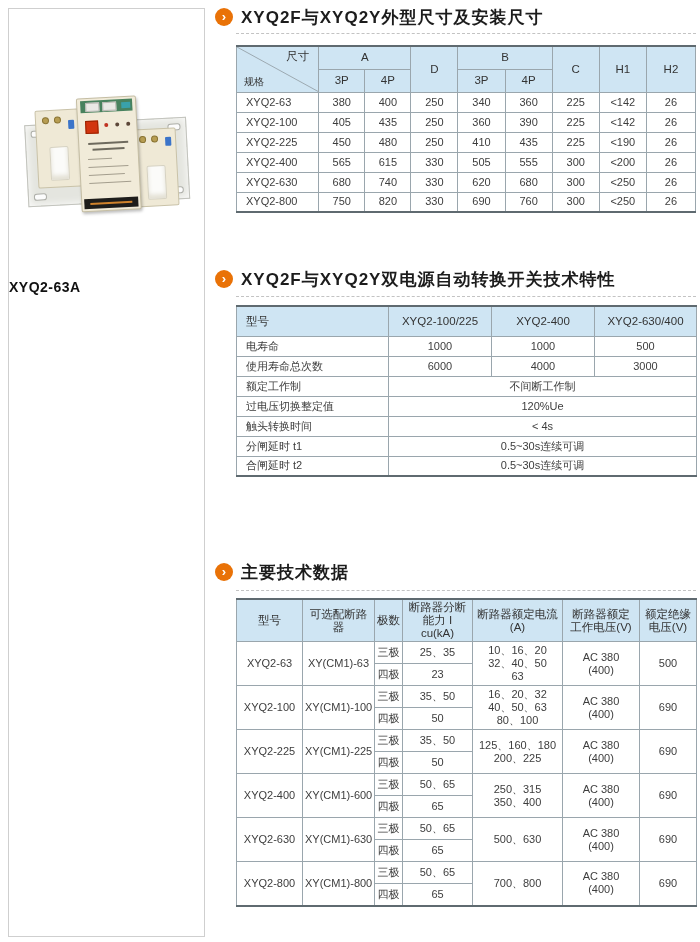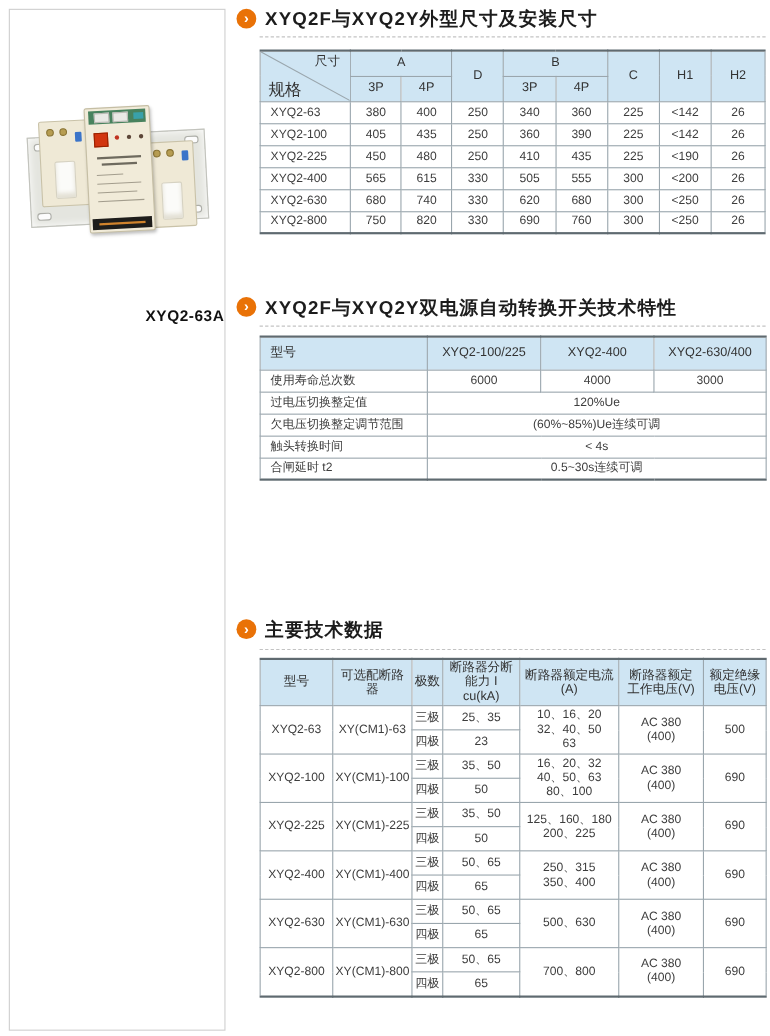--- a/index.html
+++ b/index.html
@@ -18,21 +18,21 @@
   .pcb{position:absolute;left:3px;top:2px;right:3px;height:12px;background:#48825e;}
   .conn{position:absolute;top:2px;width:12px;height:7px;background:#e9e9e5;border:1px solid #b9b9b3;}
   .chip{position:absolute;top:3px;right:2px;width:9px;height:6px;background:#39a1aa;}
   .red-btn{position:absolute;left:7px;top:22px;width:11px;height:11px;background:#d23510;border:1px solid #992200;}
   .led{position:absolute;top:25px;width:4px;height:4px;border-radius:50%;background:#5c4638;}
   .led.lit{background:#c03322;}
   .tline{position:absolute;background:#6e6a5e;height:2px;}
   .sline{position:absolute;background:#a39d8d;height:1px;}
   .bstrip{position:absolute;left:2px;right:2px;bottom:2px;height:10px;background:#1e1d1b;}
   .bstrip i{position:absolute;left:6px;right:6px;top:4px;height:2px;background:#d0832c;display:block;}
-  .caption{position:absolute;top:270px;width:100%;text-align:right;font-weight:bold;font-size:14px;color:#111;letter-spacing:.5px;}
+  .caption{position:absolute;top:270px;width:100%;text-align:left;font-weight:bold;font-size:14px;color:#111;letter-spacing:.5px;}
 
   
   .content{position:absolute;left:213px;top:0;width:487px;height:942px;}
   .sec-head{position:absolute;left:0;height:22px;display:flex;align-items:center;}
   .bullet{width:18px;height:18px;border-radius:50%;background:#e97207;color:#fff;font-weight:bold;font-size:13px;line-height:18px;text-align:center;margin-left:2px;flex:0 0 auto;}
   .sec-title{font-size:17px;font-weight:bold;color:#1c1c1c;margin-left:8px;letter-spacing:1px;white-space:nowrap;}
   .dashed{position:absolute;left:23px;width:460px;border-top:1px dashed #c3c3c3;height:0;}
 
   table{border-collapse:collapse;table-layout:fixed;position:absolute;left:23px;width:460px;font-size:11px;color:#3d3d3d;}
   th,td{border:1px solid #9aa6ad;text-align:center;padding:1px 2px;line-height:13px;overflow:hidden;}
@@ -40,21 +40,21 @@
   table{border-top:2px solid #5f6a70;border-bottom:2px solid #5f6a70;}
   .pre{white-space:pre-line;}
   .left-cell{text-align:left;padding-left:9px;}
 
   
   .t1 thead tr{height:23px;}
   .t1 tbody tr{height:20px;}
   .diag{position:relative;padding:0;}
   .diag svg{position:absolute;left:0;top:0;width:100%;height:100%;}
   .diag .c-tr{position:absolute;top:3px;right:9px;font-size:11.5px;}
-  .diag .c-bl{position:absolute;bottom:4px;left:7px;font-size:15px;}
+  .diag .c-bl{position:absolute;bottom:4px;left:7px;font-size:10px;}
 
   
   .t2 thead tr{height:30px;}
   .t2 tbody tr{height:20px;}
 
   
   .t3 thead tr{height:36px;}
   .t3 tbody tr{height:22px;}
 </style>
 </head>
@@ -237,36 +237,46 @@
     <thead>
       <tr>
         <th class="left-cell">型号</th>
         <th>XYQ2-100/225</th>
         <th>XYQ2-400</th>
         <th>XYQ2-630/400</th>
       </tr>
     </thead>
     <tbody>
       <tr>
+          <td class="left-cell">电寿命</td>
+          <td>1000</td>
+          <td>1000</td>
+          <td>500</td>
+        </tr>
+      <tr>
           <td class="left-cell">使用寿命总次数</td>
           <td>6000</td>
           <td>4000</td>
           <td>3000</td>
         </tr>
       <tr>
+          <td class="left-cell">额定工作制</td>
+          <td colspan="3">不间断工作制</td>
+        </tr>
+      <tr>
           <td class="left-cell">过电压切换整定值</td>
           <td colspan="3">120%Ue</td>
         </tr>
       <tr>
-          <td class="left-cell">欠电压切换整定调节范围</td>
-          <td colspan="3">(60%~85%)Ue连续可调</td>
-        </tr>
-      <tr>
           <td class="left-cell">触头转换时间</td>
           <td colspan="3">&lt; 4s</td>
+        </tr>
+      <tr>
+          <td class="left-cell">分闸延时  t1</td>
+          <td colspan="3">0.5~30s连续可调</td>
         </tr>
       <tr>
           <td class="left-cell">合闸延时  t2</td>
           <td colspan="3">0.5~30s连续可调</td>
         </tr>
     </tbody>
   </table>
 
   <div class="sec-head" style="top:561px;">
     <span class="bullet">›</span>
@@ -345,21 +355,21 @@
 (400)</td>
         <td rowspan="2">690</td>
       </tr>
       <tr>
           <td>四极</td>
           <td>50</td>
         </tr>
 
       <tr>
         <td rowspan="2">XYQ2-400</td>
-        <td rowspan="2">XY(CM1)-400</td>
+        <td rowspan="2">XY(CM1)-600</td>
         <td>三极</td>
         <td>50、65</td>
         <td rowspan="2" class="pre">250、315
 350、400</td>
         <td rowspan="2" class="pre">AC 380
 (400)</td>
         <td rowspan="2">690</td>
       </tr>
       <tr>
           <td>四极</td>

